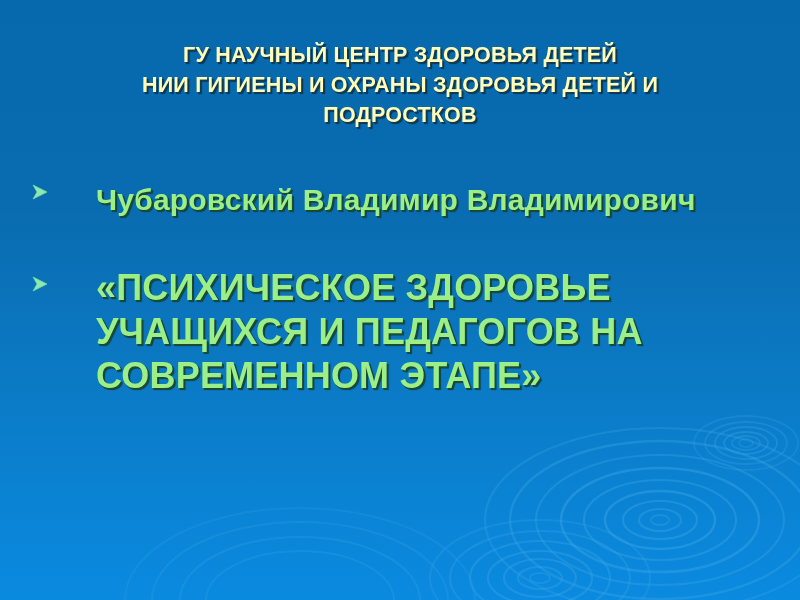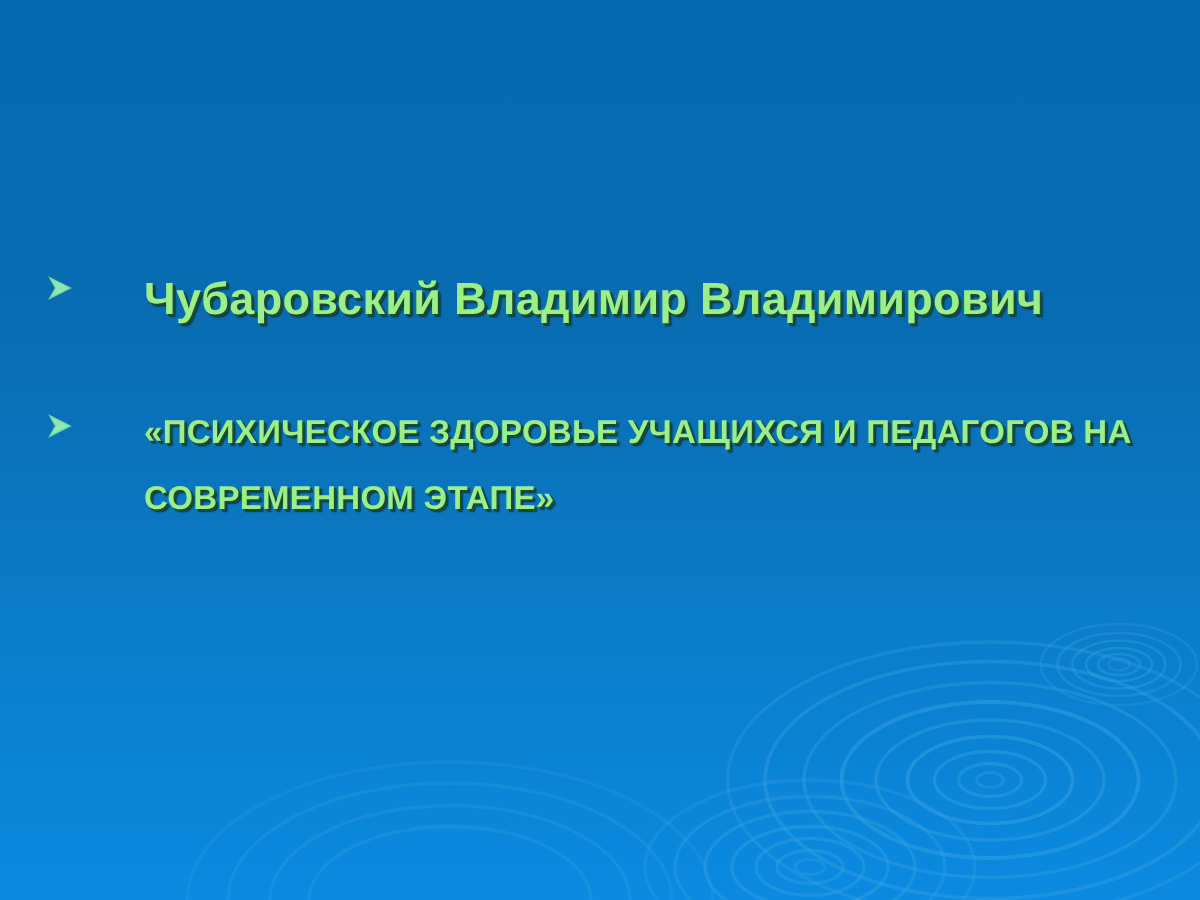--- a/index.html
+++ b/index.html
@@ -70,21 +70,21 @@
     font-weight: bold;
     text-shadow: 1.5px 1.5px 0 #1A4A33, 2px 2px 1px rgba(6,34,24,0.7);
     white-space: pre-line;
   }
   .bullet-item.mixed .bullet-text {
     font-size: 30px;
     line-height: 48px;
     letter-spacing: 0.2px;
   }
   .bullet-item.upper .bullet-text {
-    font-size: 22px;
+    font-size: 36px;
     line-height: 44px;
     letter-spacing: 0.2px;
   }
   .bullet-item.second {
     margin-top: 42px;
   }
   .bullet-item.second .bullet-marker {
     top: 8px;
   }
 </style>
@@ -136,20 +136,23 @@
         <ellipse rx="175" ry="92" stroke-width="2.2" stroke-opacity="0.20"></ellipse>
         <ellipse rx="148" ry="78" stroke-width="2.2" stroke-opacity="0.24"></ellipse>
         <ellipse rx="120" ry="63" stroke-width="2.2" stroke-opacity="0.26"></ellipse>
         <ellipse rx="94" ry="49" stroke-width="2.2" stroke-opacity="0.24"></ellipse>
       </g>
     </g>
   </svg>
 
   <div class="content">
 
+    <div class="slide-title">ГУ НАУЧНЫЙ ЦЕНТР ЗДОРОВЬЯ ДЕТЕЙ
+НИИ ГИГИЕНЫ И ОХРАНЫ ЗДОРОВЬЯ ДЕТЕЙ И
+ПОДРОСТКОВ</div>
 
     <div class="bullet-list">
 
       <div class="bullet-item mixed">
         <span class="bullet-marker">
           <svg width="20" height="20" viewBox="0 0 20 20" aria-hidden="true">
             <path d="M3 3 L17 10 L3 17 L7 10 Z" fill="#8FE8B4" stroke="#6FD8A0" stroke-width="0.8"></path>
           </svg>
         </span>
         <span class="bullet-text">Чубаровский Владимир Владимирович</span>

